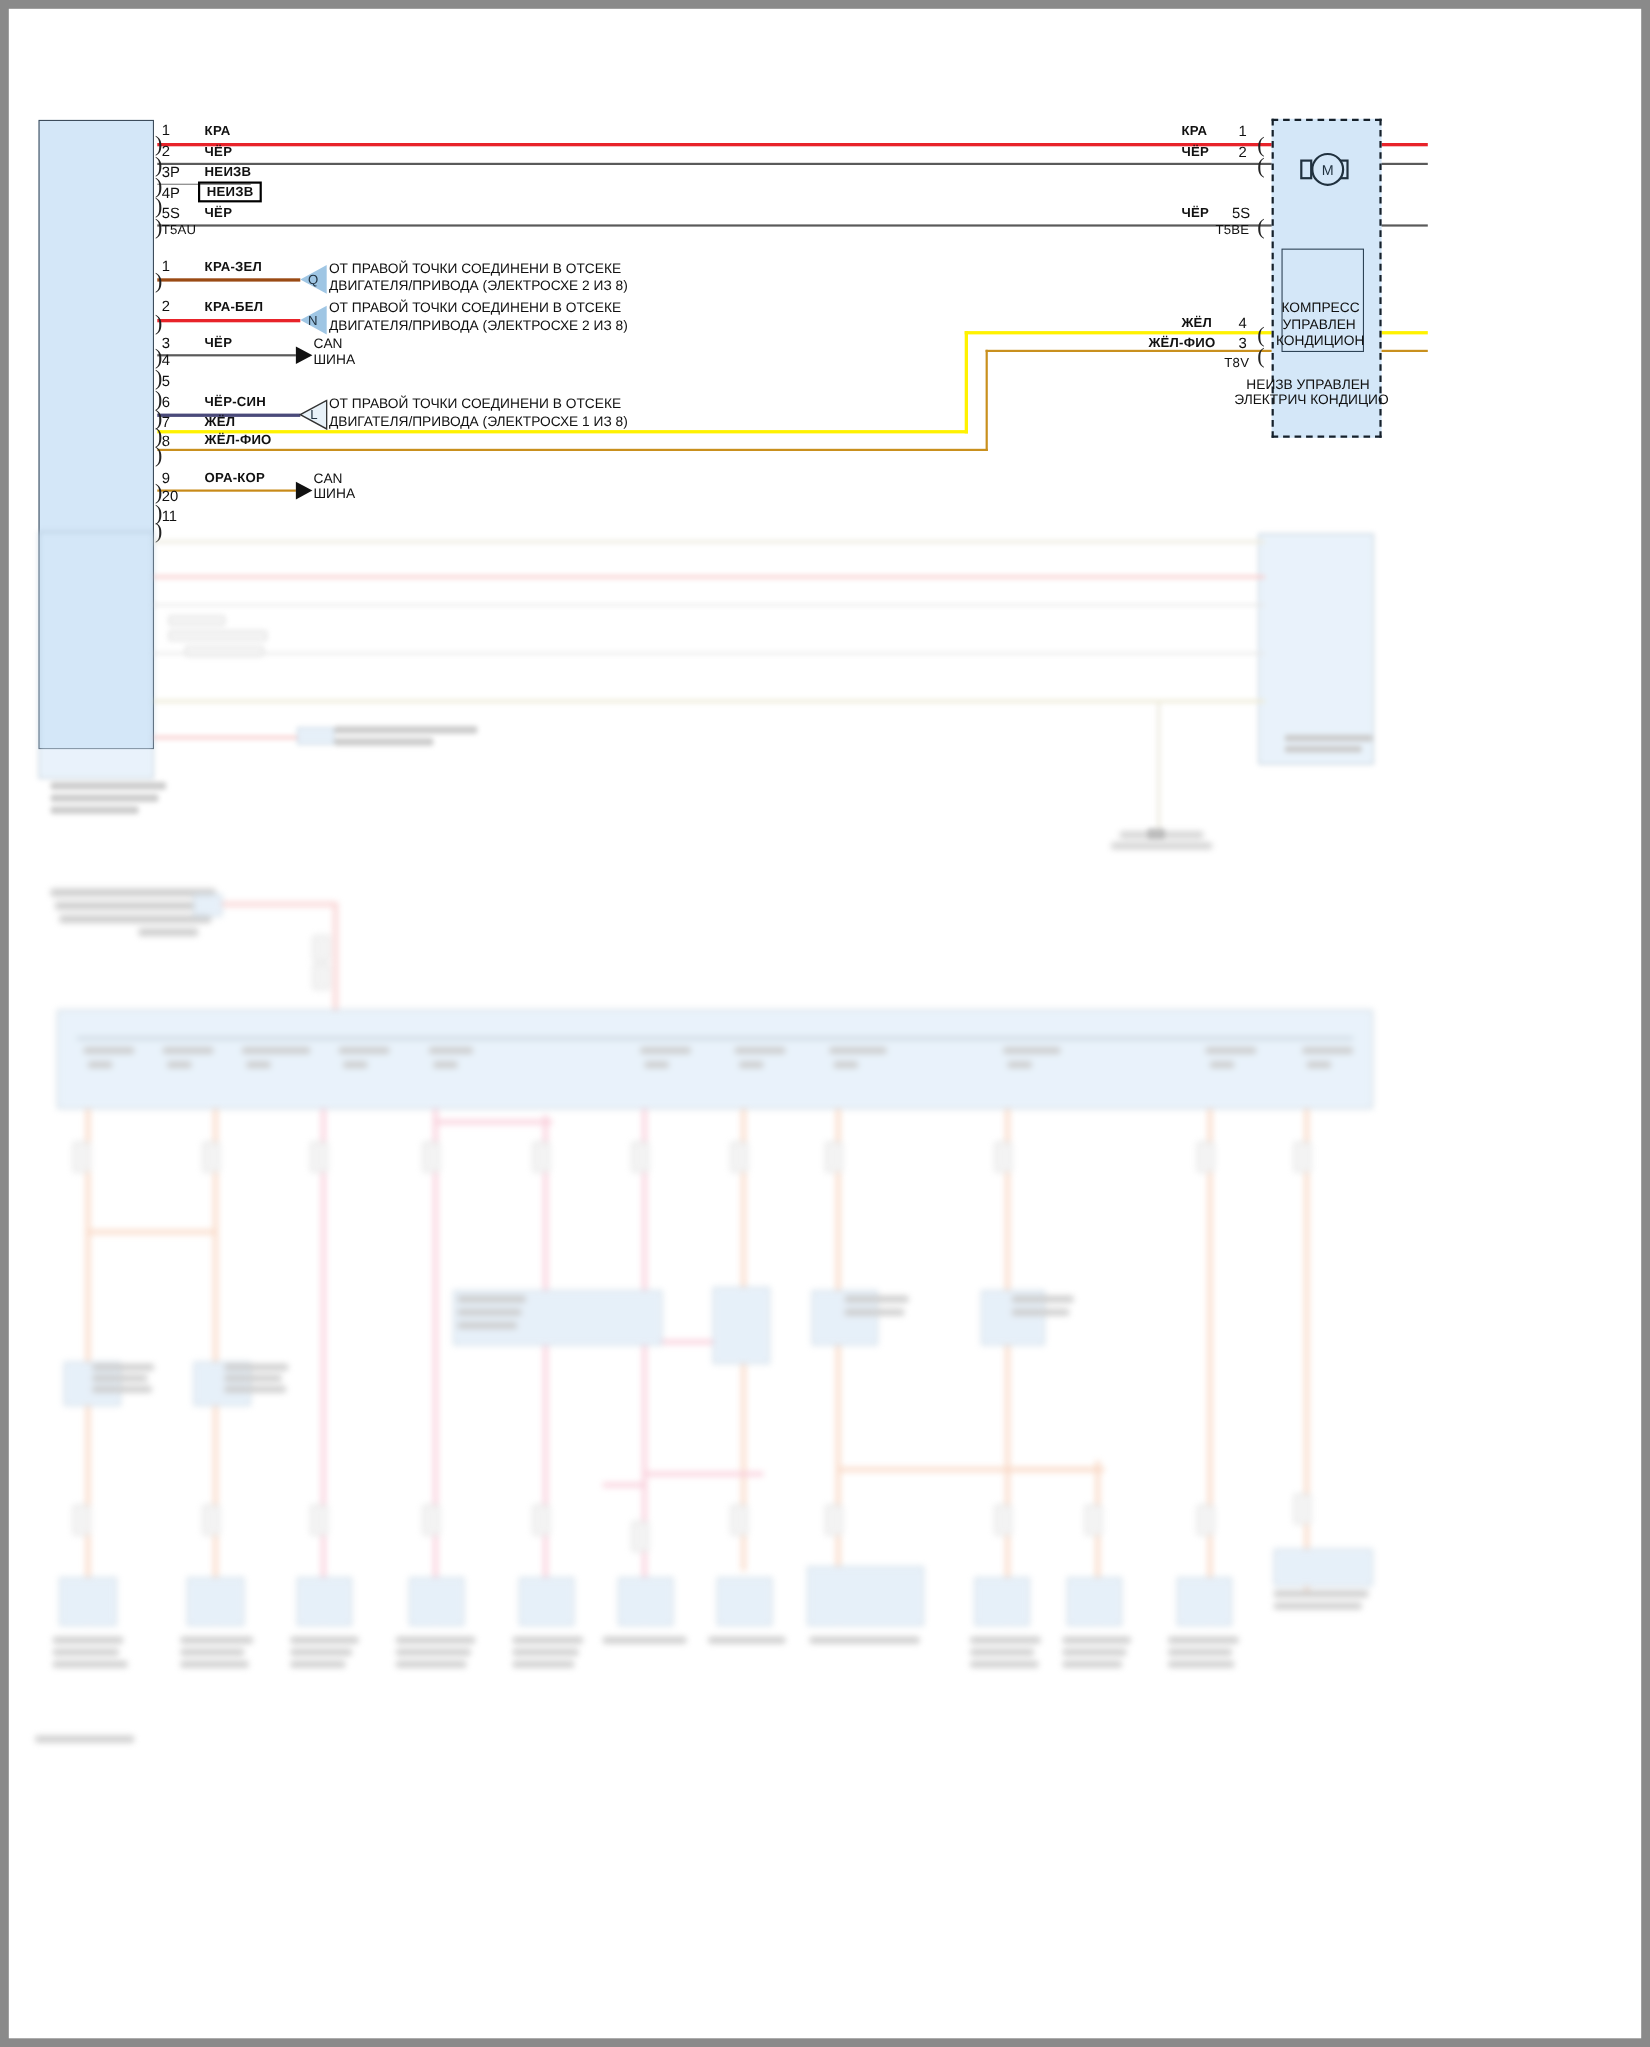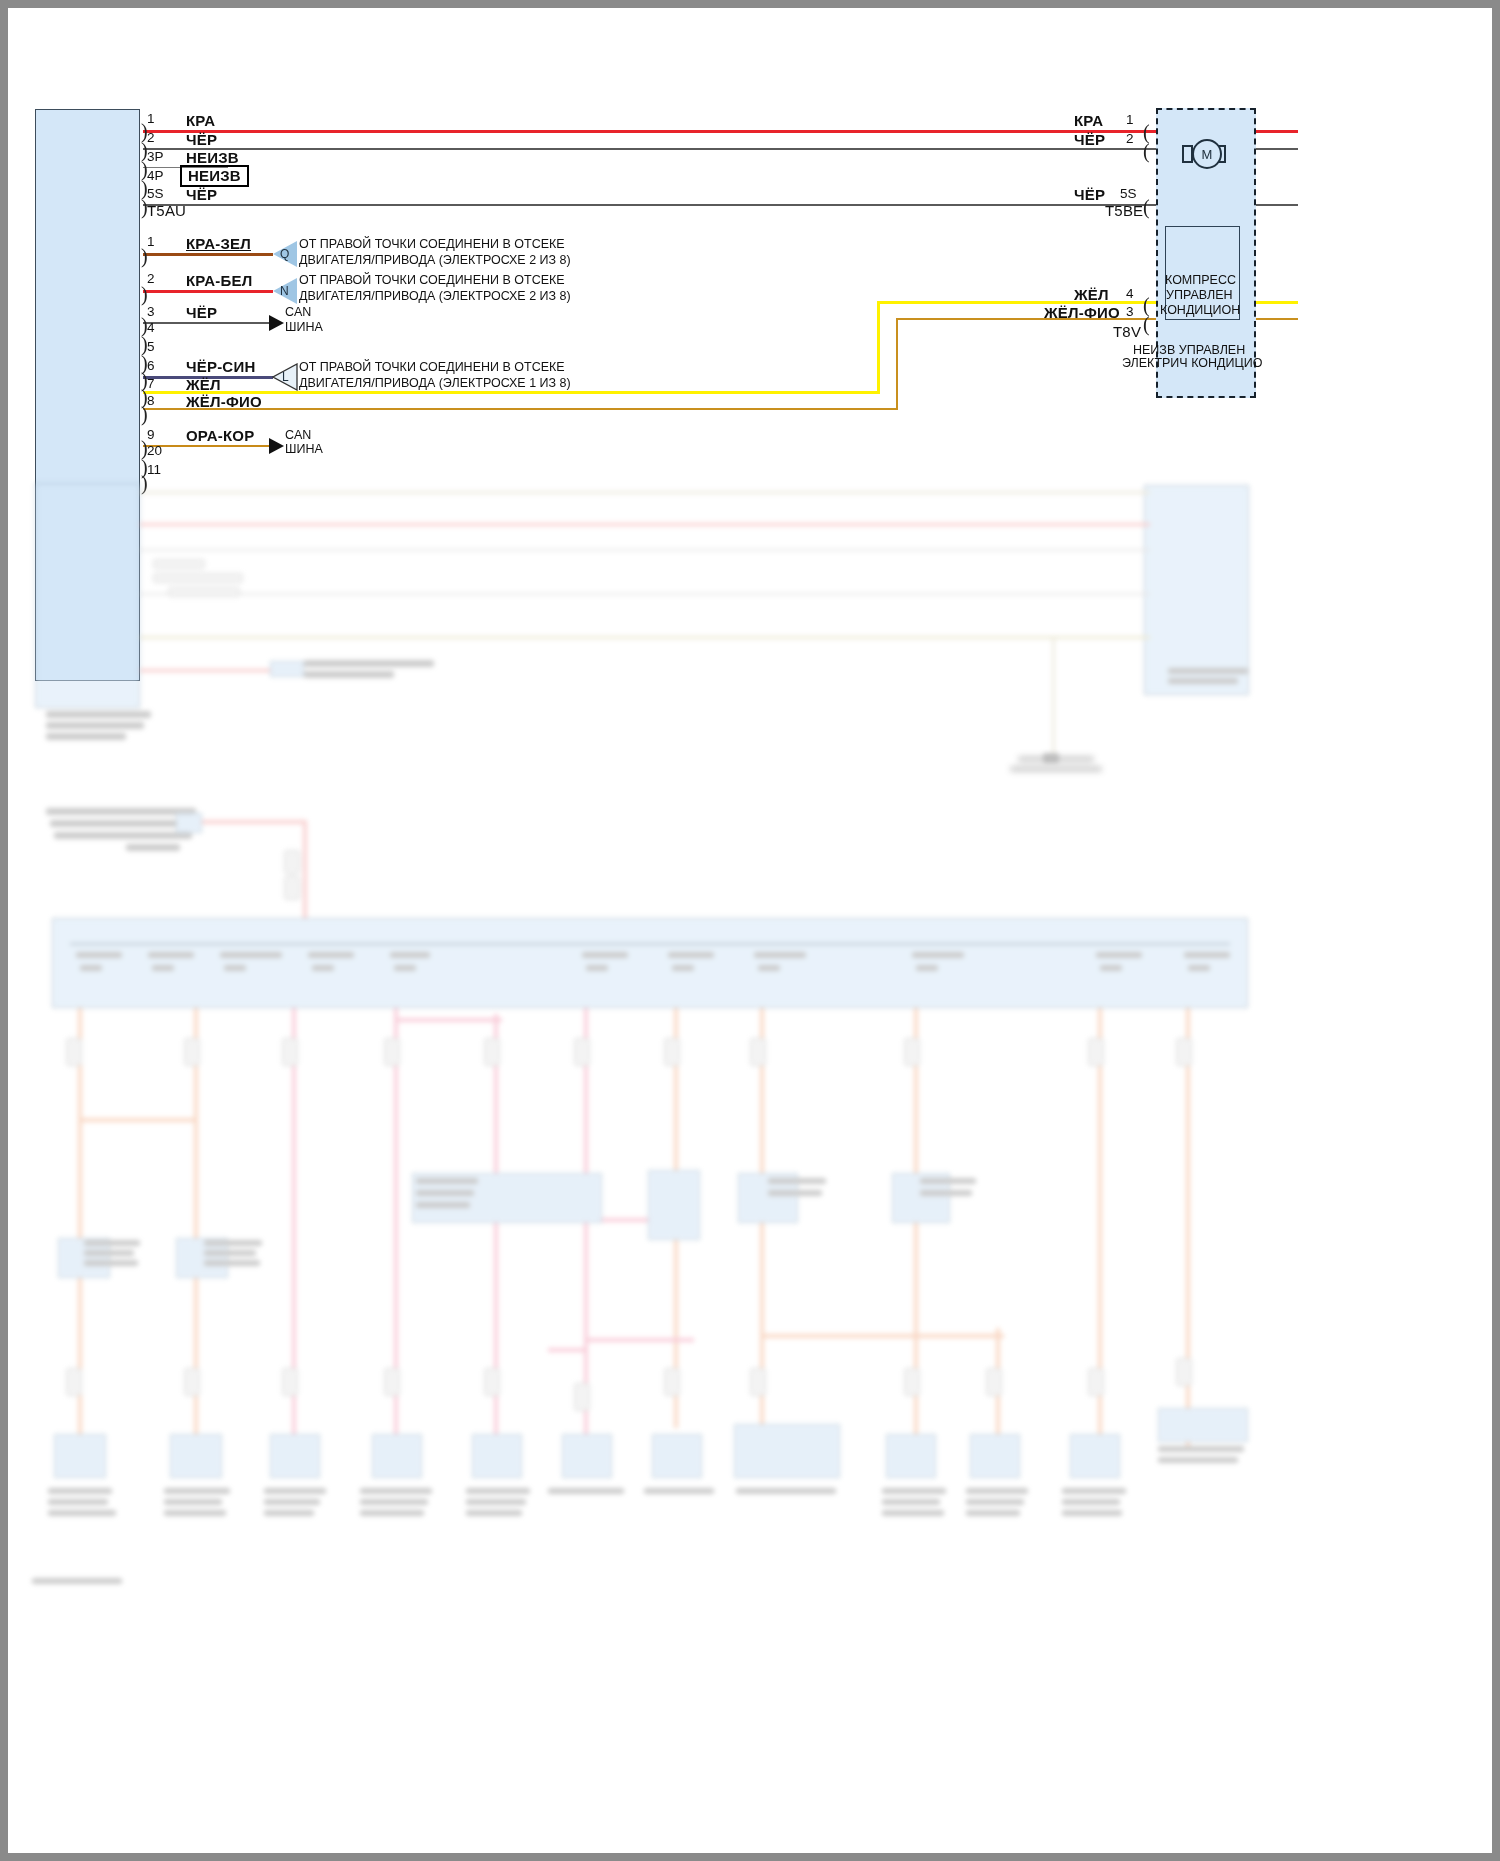--- a/index.html
+++ b/index.html
@@ -4,21 +4,21 @@
 <style>
   html,body{margin:0;padding:0;background:#8a8a8a;}
   body{font-family:"Liberation Sans", sans-serif;}
   .page{position:relative;width:1500px;height:1861px;background:#8a8a8a;overflow:hidden;}
   .sheet{position:absolute;left:8px;top:8px;width:1484px;height:1845px;background:#ffffff;}
 
   
   .blk{position:absolute;background:#d4e7f8;border:1px solid #3d4d5c;box-sizing:border-box;}
   .blk-dash{position:absolute;background:#d4e7f8;border:2px dashed #16212b;box-sizing:border-box;}
   .wire{position:absolute;}
-  .lbl{position:absolute;font-size:15px;color:#111;white-space:nowrap;letter-spacing:.2px;}
+  .lbl{position:absolute;font-size:12px;color:#111;white-space:nowrap;letter-spacing:.2px;}
   .lbl-sm{position:absolute;font-size:12.5px;color:#111;white-space:nowrap;}
   .pin{position:absolute;font-size:13.5px;color:#111;}
   .boxed{border:2px solid #000;padding:0px 6px 1px 6px;}
 
   
   .brk{position:absolute;font-size:20px;line-height:10px;color:#222;font-family:"Liberation Serif",serif;}
 
   
   .tri-l{position:absolute;width:0;height:0;border-top:13px solid transparent;
          border-bottom:13px solid transparent;border-right:24px solid #9fc6e4;}
@@ -69,21 +69,21 @@
 
       <div class="brk" style="left:133px;top:118px;">)</div>
       <div class="brk" style="left:133px;top:137px;">)</div>
       <div class="brk" style="left:133px;top:156px;">)</div>
       <div class="brk" style="left:133px;top:175px;">)</div>
       <div class="brk" style="left:133px;top:194px;">)</div>
       <div class="lbl" style="left:139px;top:194px;">T5AU</div>
 
       <div class="wire" style="left:135px;top:245px;width:130px;height:3px;background:#9a4a14;"></div>
       <div class="pin" style="left:139px;top:226px;">1</div>
-      <div class="lbl" style="left:178px;top:227px;font-weight:bold;text-decoration:underline;">КРА-ЗЕЛ</div>
+      <div class="lbl" style="left:178px;top:227px;font-weight:bold;">КРА-ЗЕЛ</div>
       <div class="tri-l" style="left:265px;top:233px;"></div>
       <div class="tri-letter" style="left:272px;top:239px;">Q</div>
       <div class="lbl-sm" style="left:291px;top:229px;">ОТ ПРАВОЙ ТОЧКИ СОЕДИНЕНИ В ОТСЕКЕ</div>
       <div class="lbl-sm" style="left:291px;top:245px;">ДВИГАТЕЛЯ/ПРИВОДА (ЭЛЕКТРОСХЕ 2 ИЗ 8)</div>
 
       <div class="wire" style="left:135px;top:282px;width:130px;height:3px;background:#e8232a;"></div>
       <div class="pin" style="left:139px;top:263px;">2</div>
       <div class="lbl" style="left:178px;top:264px;font-weight:bold;">КРА-БЕЛ</div>
       <div class="tri-l" style="left:265px;top:270px;"></div>
       <div class="tri-letter" style="left:272px;top:276px;">N</div>

